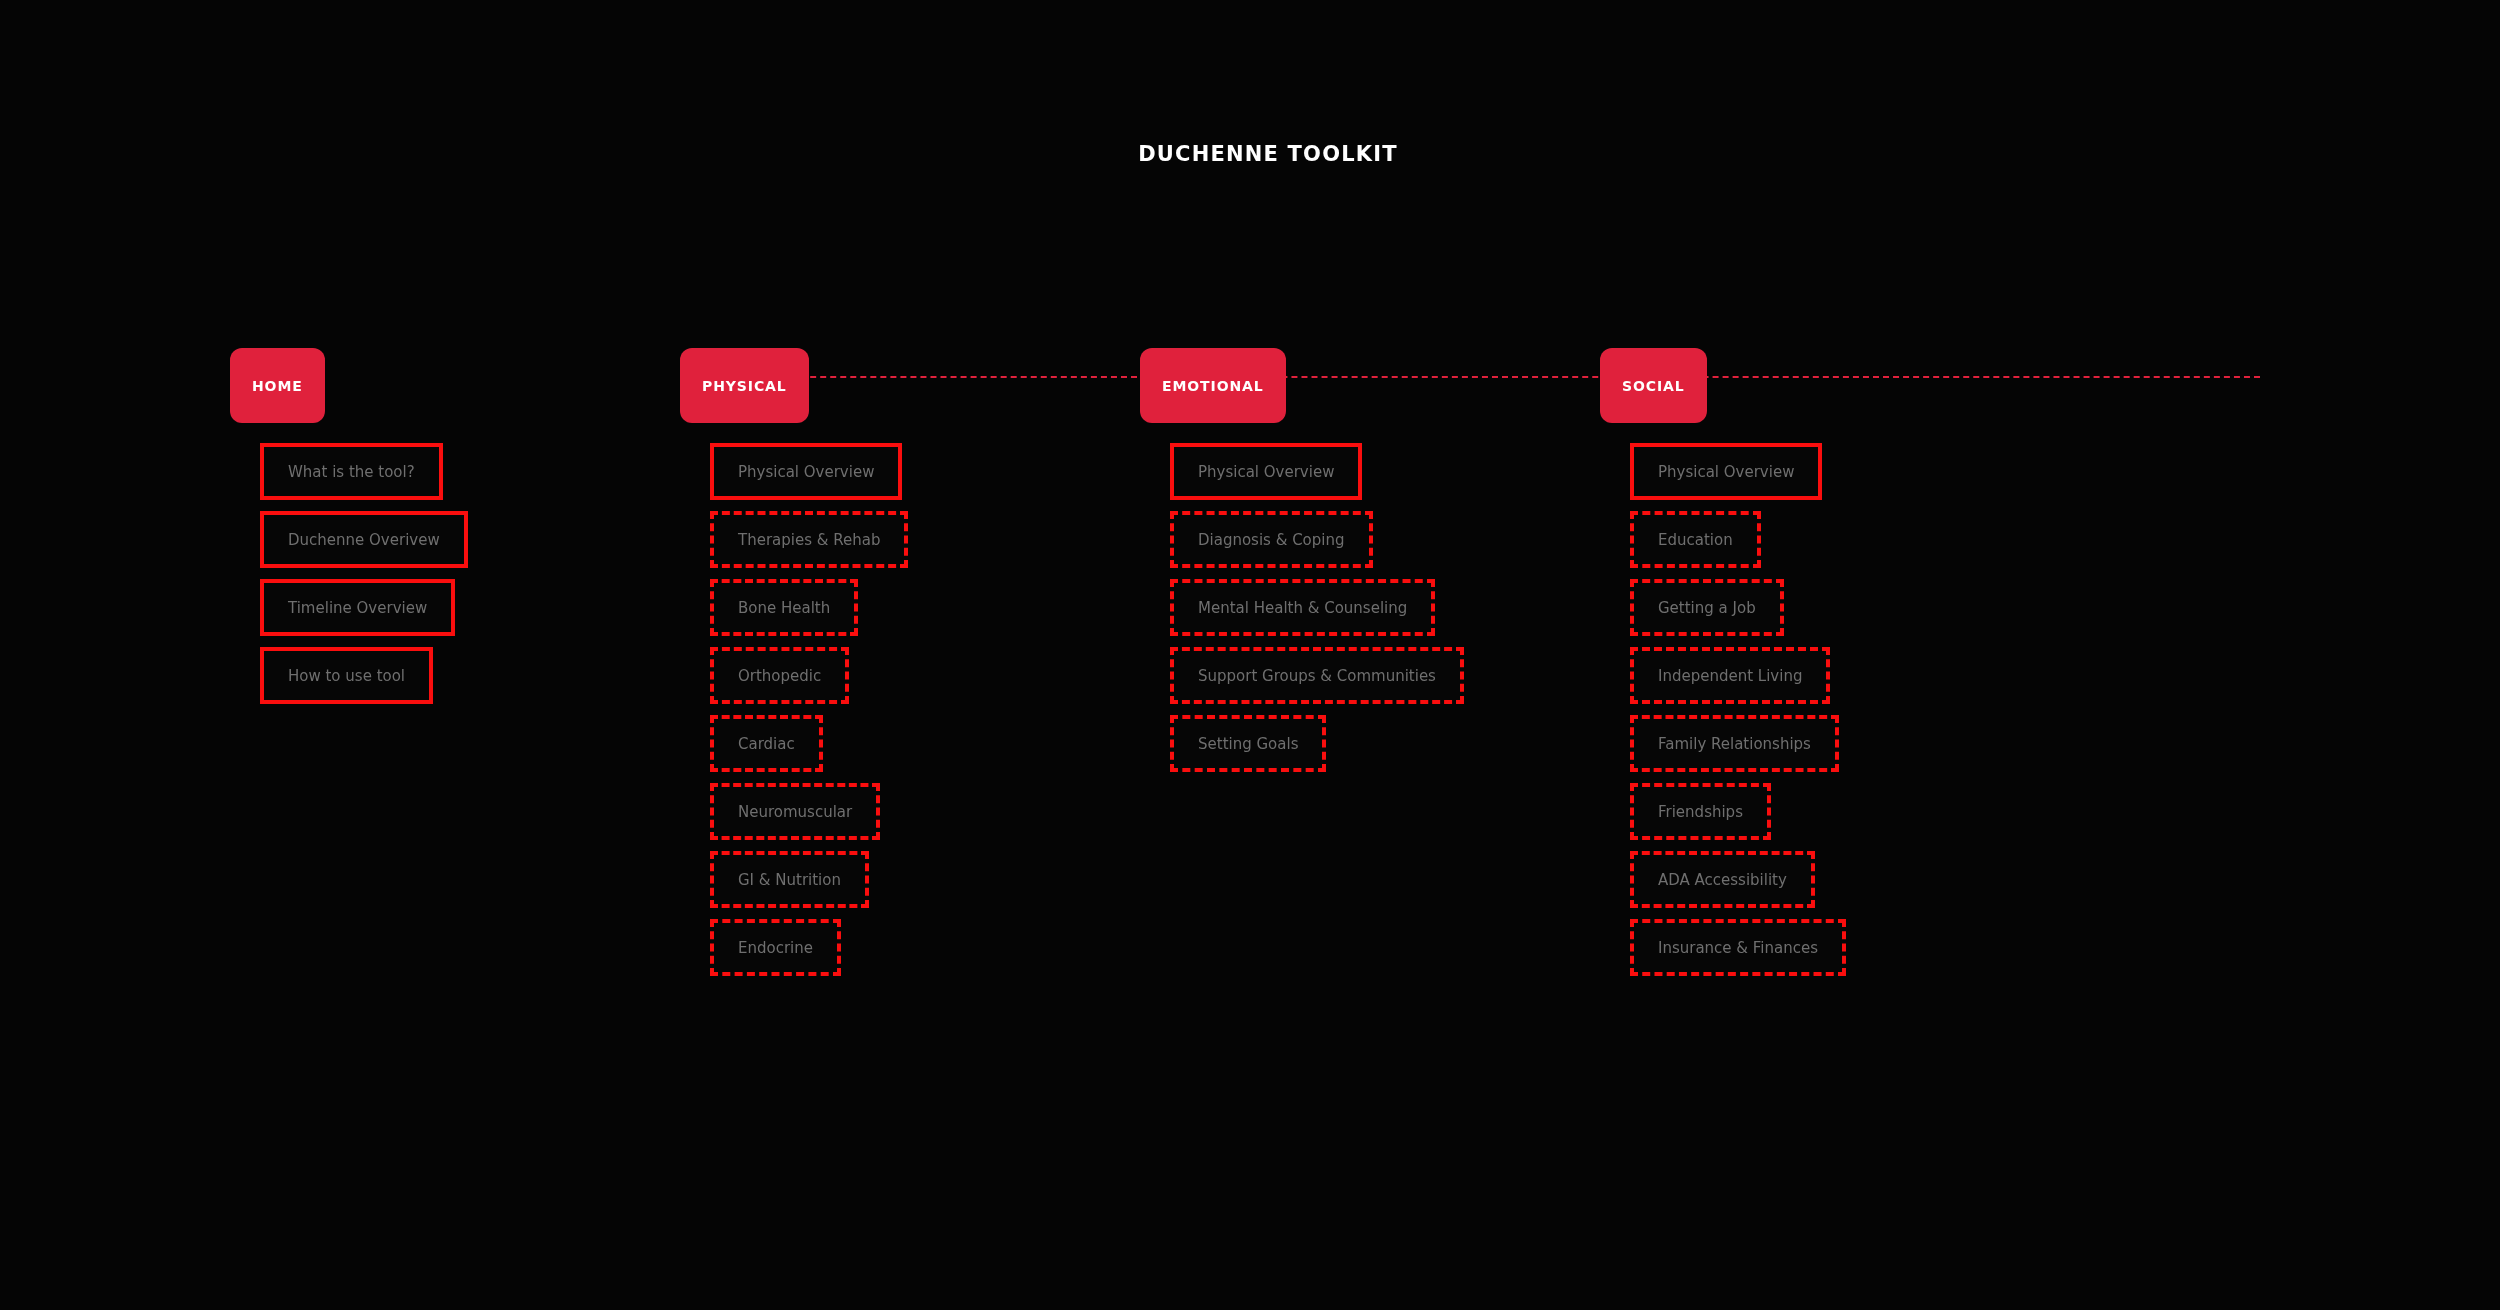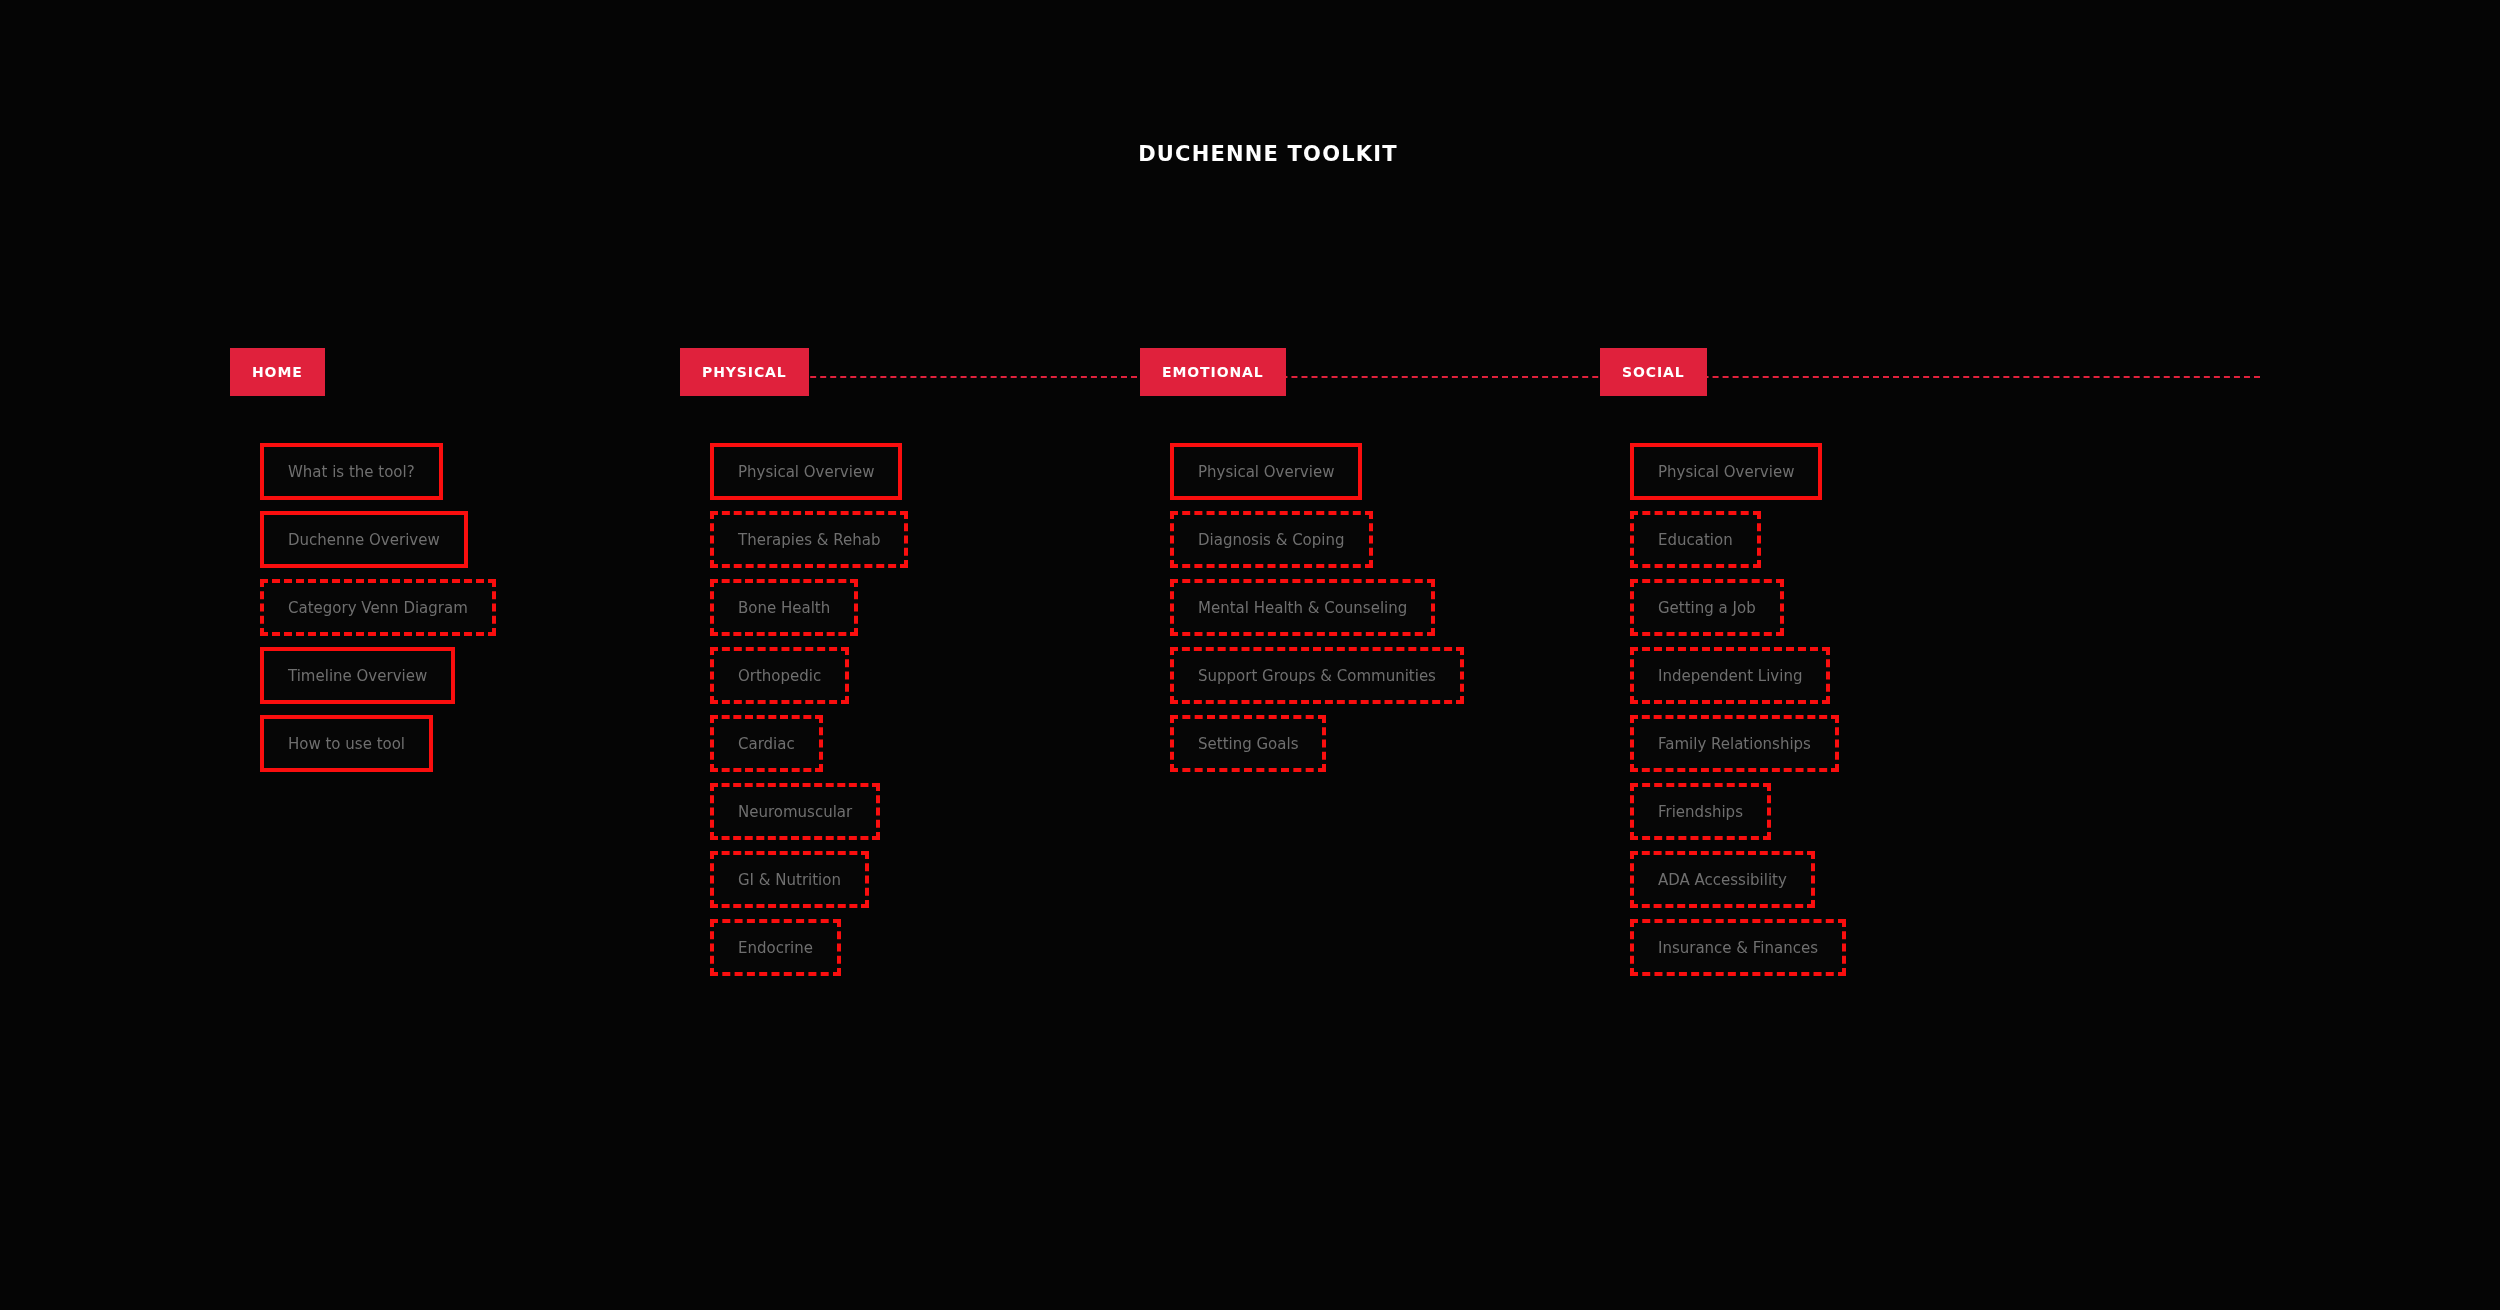--- a/index.html
+++ b/index.html
@@ -52,29 +52,30 @@
     top:348px;
   }
 
   
   .col-header {
     position:relative;
     z-index:2;
     display:inline-flex;
     align-items:center;
     justify-content:center;
-    height:48px;
+    height:75px;
     padding:0 22px;
     background:#E0213C;
     color:#ffffff;
     font-size:14px;
     font-weight:bold;
     letter-spacing:0.9px;
     white-space:nowrap;
     font-family:"DejaVu Sans", sans-serif;
+    border-radius:12px;
   }
 
   
   .col-items {
     position:absolute;
     top:95px;
     left:0;
     display:flex;
     flex-direction:column;
     align-items:flex-start;
@@ -108,21 +109,20 @@
 <div id="page">
 
   <div class="page-title">DUCHENNE TOOLKIT</div>
 
   <div class="connector-line"></div>
 
   <div class="columns" id="columns-root">
       <div class="column col-home" style="left: 230px;"><div class="col-header">HOME</div><div class="col-items">
           <div class="node-box solid">What is the tool?</div>
           <div class="node-box solid">Duchenne Overivew</div>
-          <div class="node-box dashed">Category Venn Diagram</div>
           <div class="node-box solid">Timeline Overview</div>
           <div class="node-box solid">How to use tool</div>
         </div></div>
       <div class="column col-physical" style="left: 680px;"><div class="col-header">PHYSICAL</div><div class="col-items">
           <div class="node-box solid">Physical Overview</div>
           <div class="node-box dashed">Therapies &amp; Rehab</div>
           <div class="node-box dashed">Bone Health</div>
           <div class="node-box dashed">Orthopedic</div>
           <div class="node-box dashed">Cardiac</div>
           <div class="node-box dashed">Neuromuscular</div>

